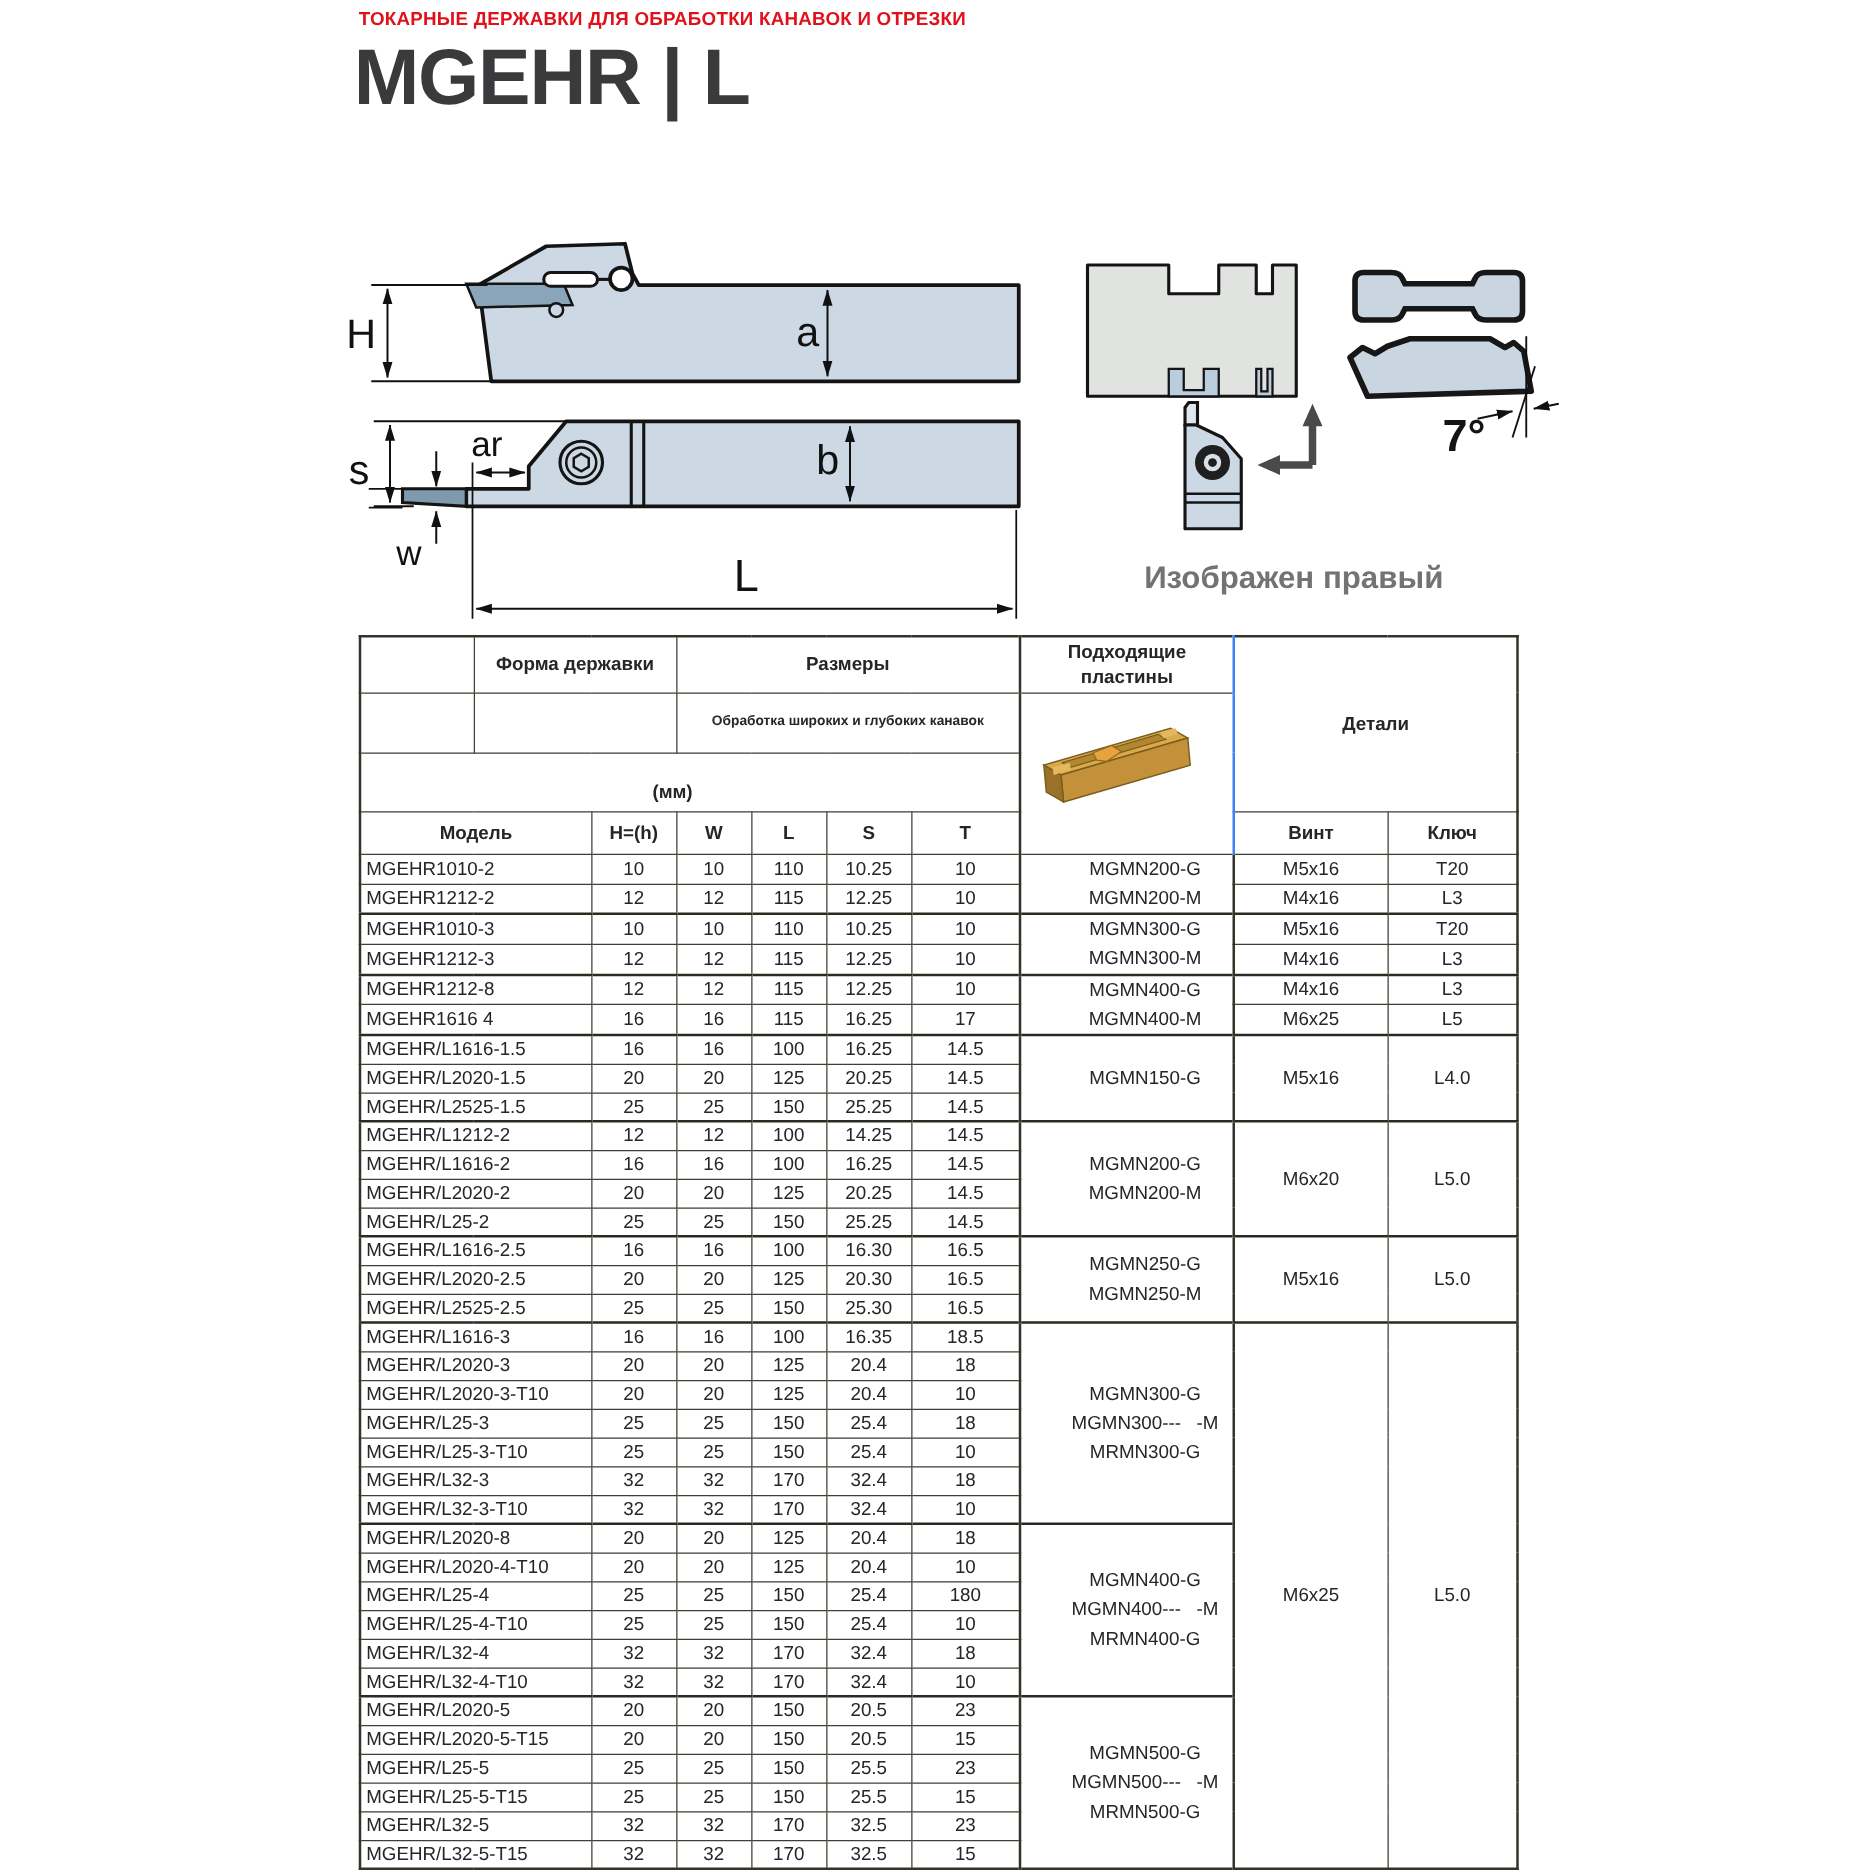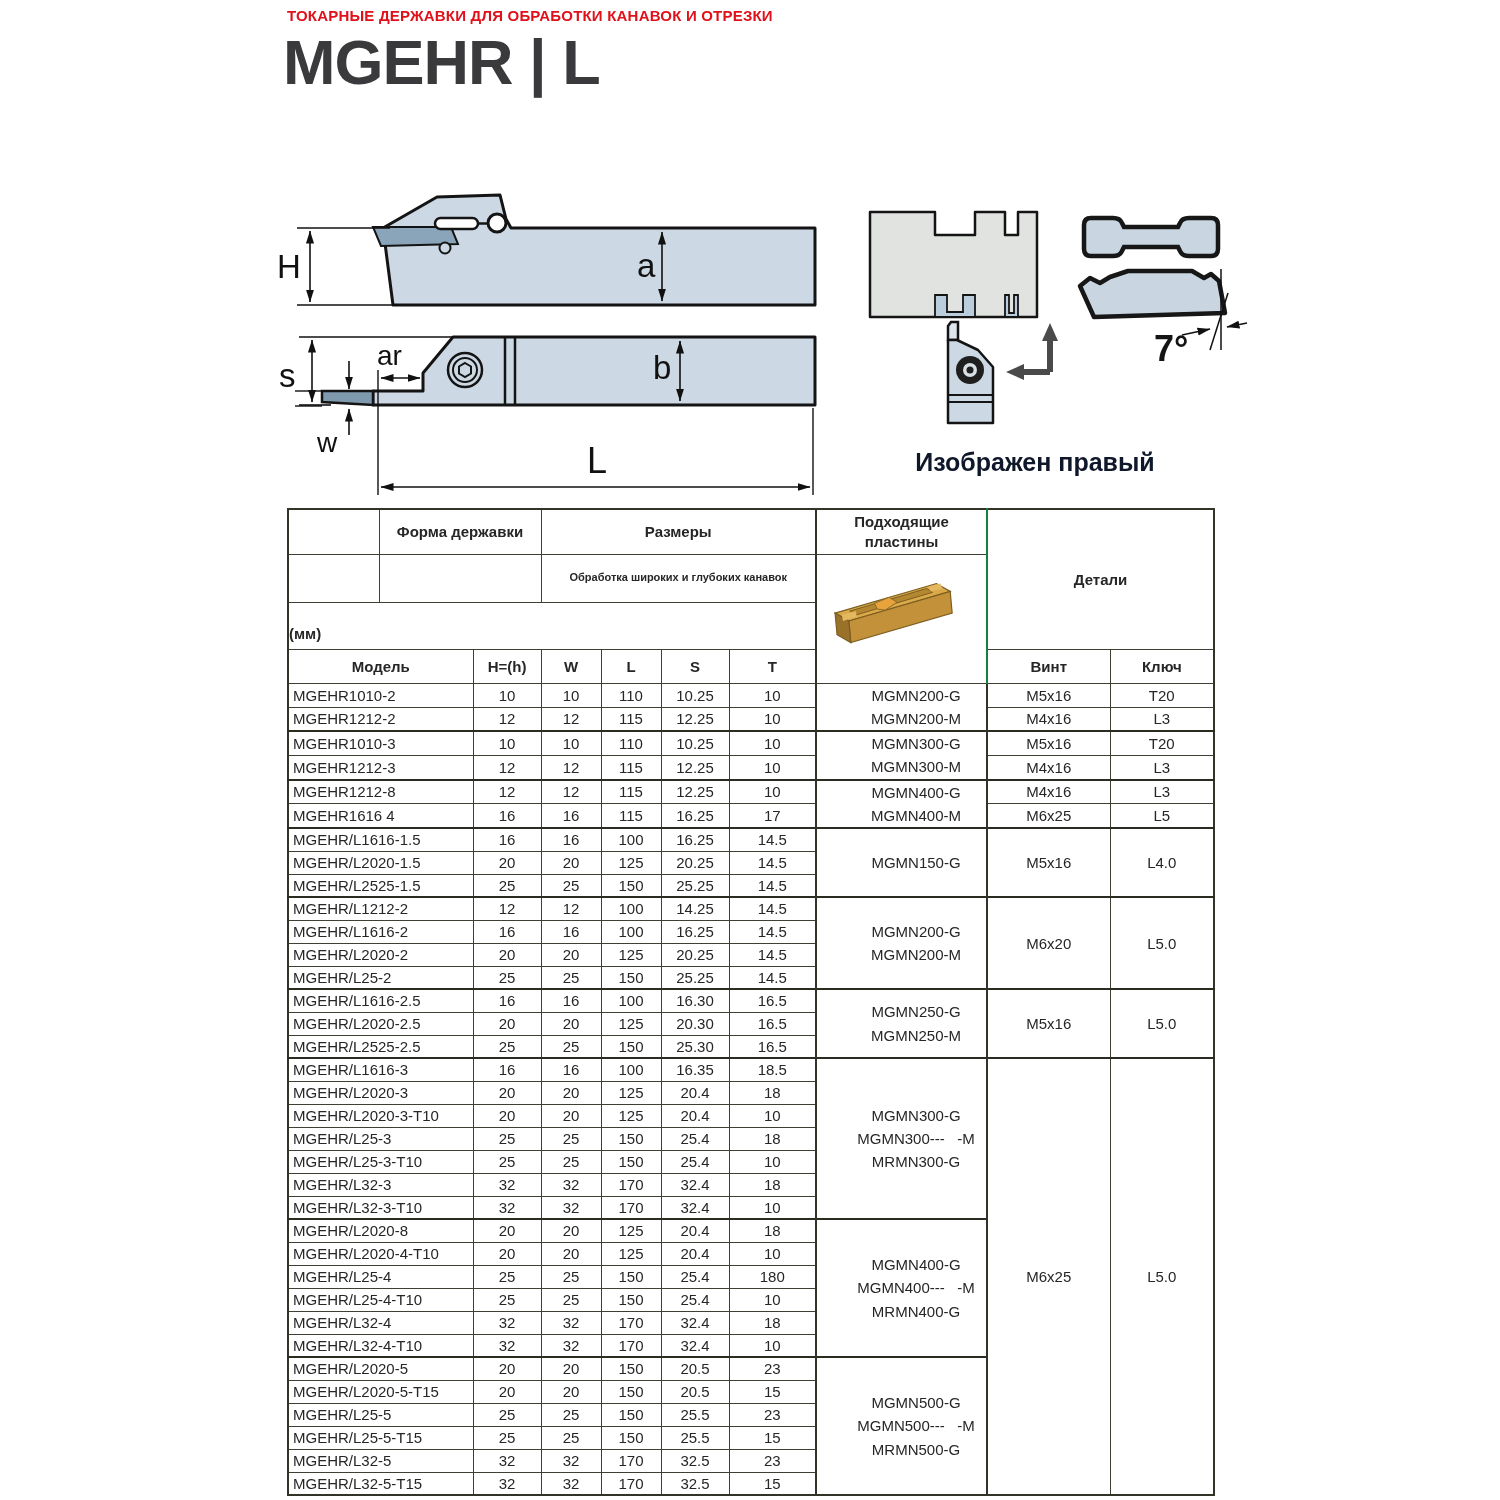--- a/index.html
+++ b/index.html
@@ -13,36 +13,36 @@
   }
   .page-title{
     position:absolute;left:283px;top:26px;
     font-size:63px;font-weight:bold;color:#3a3a3c;letter-spacing:-1px;text-align:right;
   }
   .drawing{position:absolute;}
   #left-drawing{left:265px;top:165px;}
   #right-drawing{left:848px;top:165px;}
   .caption{
     position:absolute;left:880px;top:448px;width:310px;text-align:center;
-    font-size:25px;font-weight:bold;color:#0f172a;
+    font-size:25px;font-weight:bold;color:#737373;
   }
   
   .tbl-wrap{position:absolute;left:287px;top:508px;}
   table{border-collapse:collapse;table-layout:fixed;width:926px;border:2px solid #33332a;}
   td{
     border:1px solid #3f3f33;font-size:15px;color:#262626;
     text-align:center;vertical-align:middle;padding:0;overflow:hidden;
   }
   .hr1{height:45px}.hr2{height:48px}.hr3{height:47px}.hr4{height:34px}
   tbody.data tr{height:23px;}
   .hc{font-weight:bold;}
   .sub-head{font-size:11px;line-height:1.25;padding:0 24px;}
-  .units-cell{text-align:left;vertical-align:bottom;padding:0 28px 7px 0;}
+  .units-cell{text-align:center;vertical-align:bottom;padding:0 28px 7px 0;}
   .photo-cell{padding:0;background:#fff;}
-  .col-insert{border-left:2px solid #33332a;border-right:2px solid #15803d;}
+  .col-insert{border-left:2px solid #33332a;border-right:2px solid #3b82f6;}
   .cell-insert{border-left:2px solid #33332a;border-right:2px solid #33332a;line-height:1.55;}
   .cell-insert div{white-space:pre;margin-left:29px;}
   .cell-model{text-align:left;padding-left:4px;}
   .thick-top td{border-top:2.5px solid #2b2b22;}
   text{font-family:"Liberation Sans", sans-serif;}
 </style>
 </head>
 <body>
 
 <div class="eyebrow">ТОКАРНЫЕ ДЕРЖАВКИ ДЛЯ ОБРАБОТКИ КАНАВОК И ОТРЕЗКИ</div>

